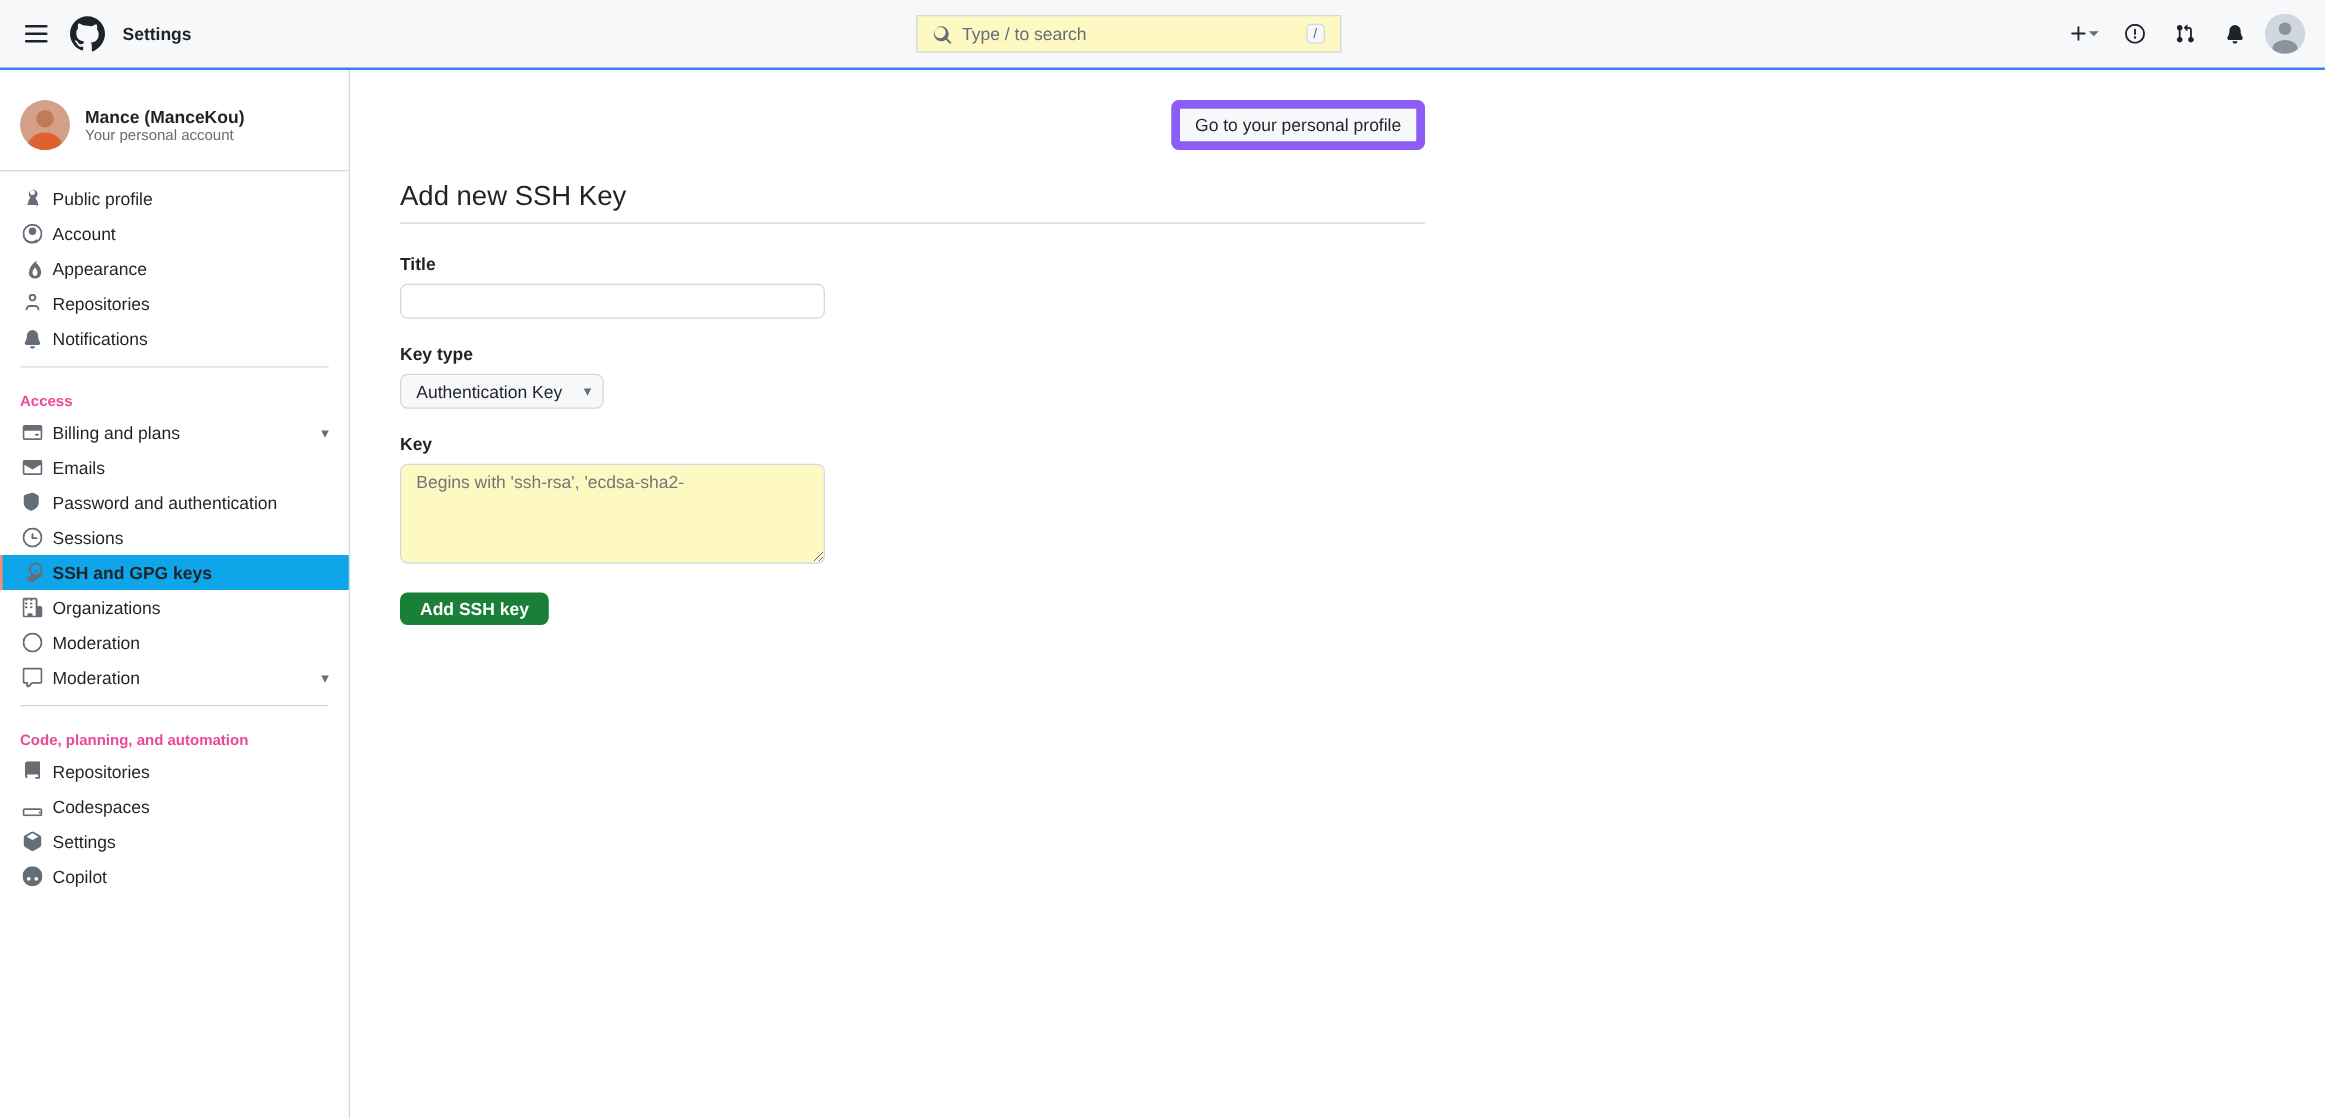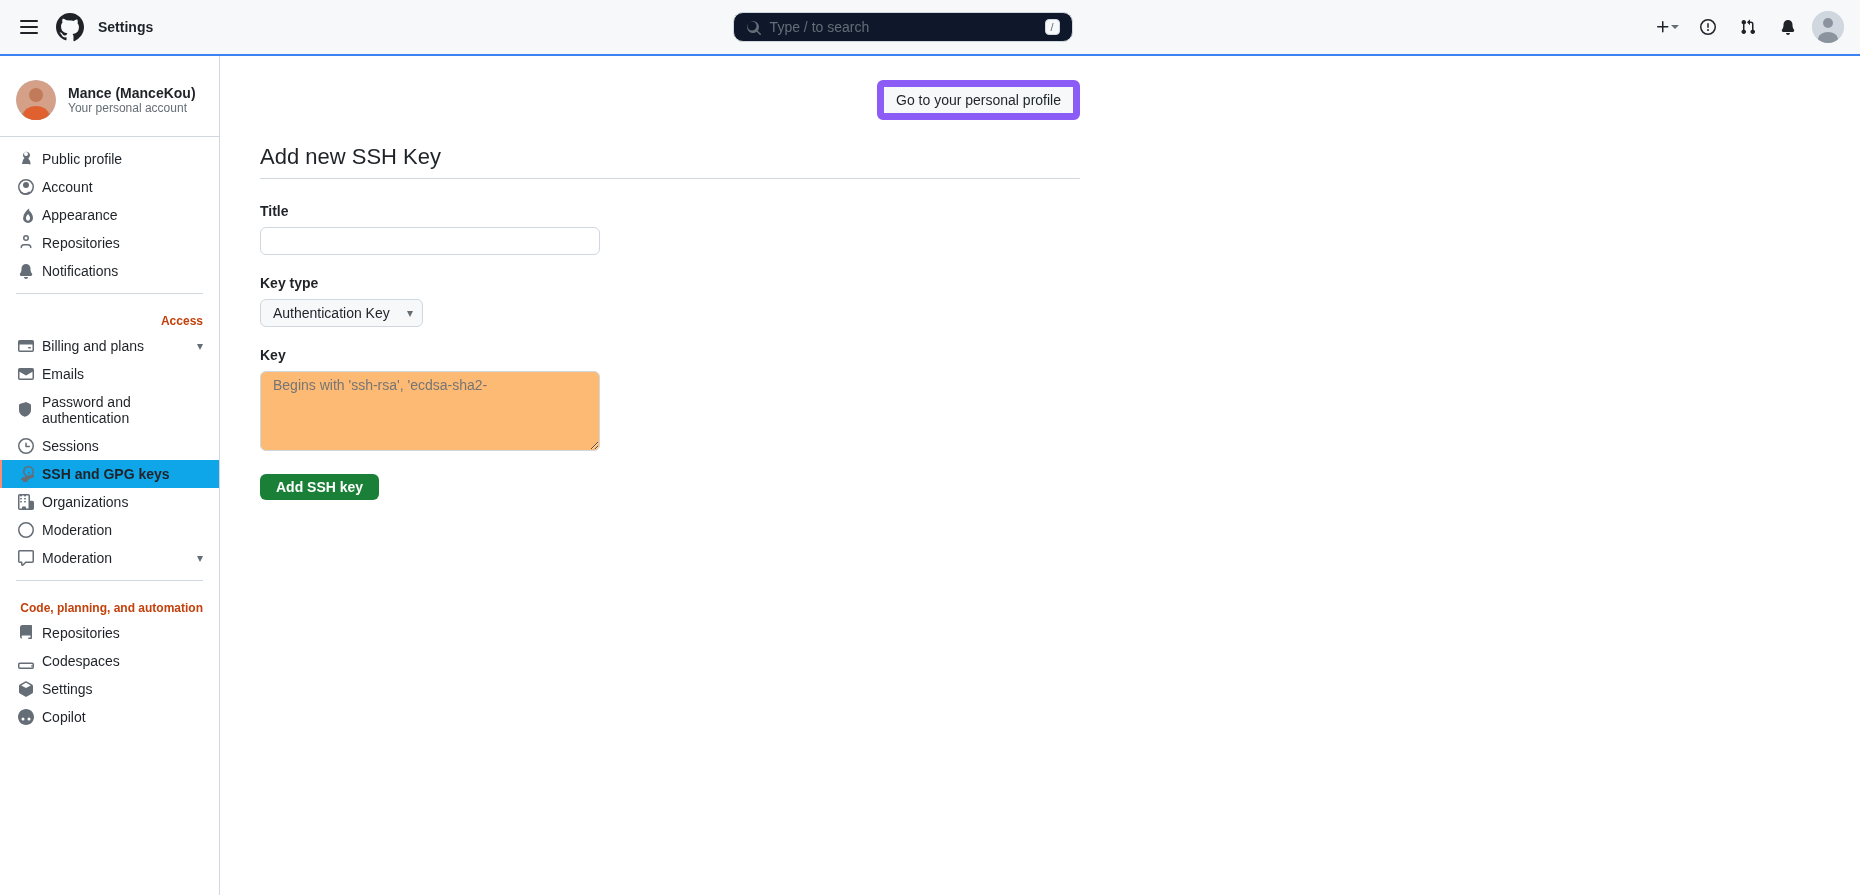--- a/index.html
+++ b/index.html
@@ -18,23 +18,23 @@
     .topnav-left { display: flex; align-items: center; gap: 12px; flex: 0 0 auto; }
     .topnav-center { flex: 1; display: flex; justify-content: center; }
     .topnav-right { display: flex; align-items: center; gap: 8px; }
     .hamburger-icon { display: flex; flex-direction: column; gap: 4px; cursor: pointer; padding: 4px; }
     .hamburger-icon span { display: block; width: 18px; height: 2px; background: #1f2328; border-radius: 1px; }
     .github-logo { width: 32px; height: 32px; }
     .settings-label { font-weight: 600; font-size: 14px; color: #1f2328; }
     .search-bar {
       display: flex;
       align-items: center;
-      background: #0f172a;
+      background: #fef9c3;
       border: 1px solid #d0d7de;
-      border-radius: 10px;
+      border-radius: 0;
       padding: 5px 12px;
       width: 340px;
       gap: 8px;
       color: #656d76;
       font-size: 14px;
       text-align: center;
     }
     .search-bar .search-icon-wrap { color: #656d76; }
     .search-shortcut {
       margin-left: auto;
@@ -72,21 +72,21 @@
     }
 
     
     .page-layout {
       display: flex;
       min-height: calc(100vh - 56px);
     }
 
     
     .sidebar {
-      width: 220px;
+      width: 280px;
       flex-shrink: 0;
       padding: 24px 0;
       border-right: 1px solid #d0d7de;
       background: #ffffff;
     }
     .sidebar-user {
       display: flex;
       align-items: center;
       gap: 12px;
       padding: 0 16px 16px 16px;
@@ -121,23 +121,22 @@
       border-left: 2px solid #fd8c73;
       font-weight: 600;
     }
     .sidebar-nav-item .nav-icon { width: 16px; height: 16px; color: #656d76; flex-shrink: 0; }
     .sidebar-nav-item .chevron { margin-left: auto; color: #656d76; font-size: 12px; }
 
     .sidebar-section-label {
       padding: 12px 16px 4px 16px;
       font-size: 12px;
       font-weight: 600;
-      color: #c2410c;
+      color: #ec4899;
       text-transform: none;
-      text-align: right;
     }
     .sidebar-divider {
       height: 1px;
       background: #d0d7de;
       margin: 8px 16px;
     }
 
     
     .main-content {
       flex: 1;
@@ -220,21 +219,21 @@
     }
 
     .form-textarea {
       width: 340px;
       height: 80px;
       padding: 5px 12px;
       border: 1px solid #d0d7de;
       border-radius: 6px;
       font-size: 14px;
       color: #656d76;
-      background: #fdba74;
+      background: #fef9c3;
       resize: vertical;
       outline: none;
       font-family: inherit;
     }
 
     .btn-primary {
       background: #1a7f37;
       color: #ffffff;
       border: none;
       border-radius: 6px;

